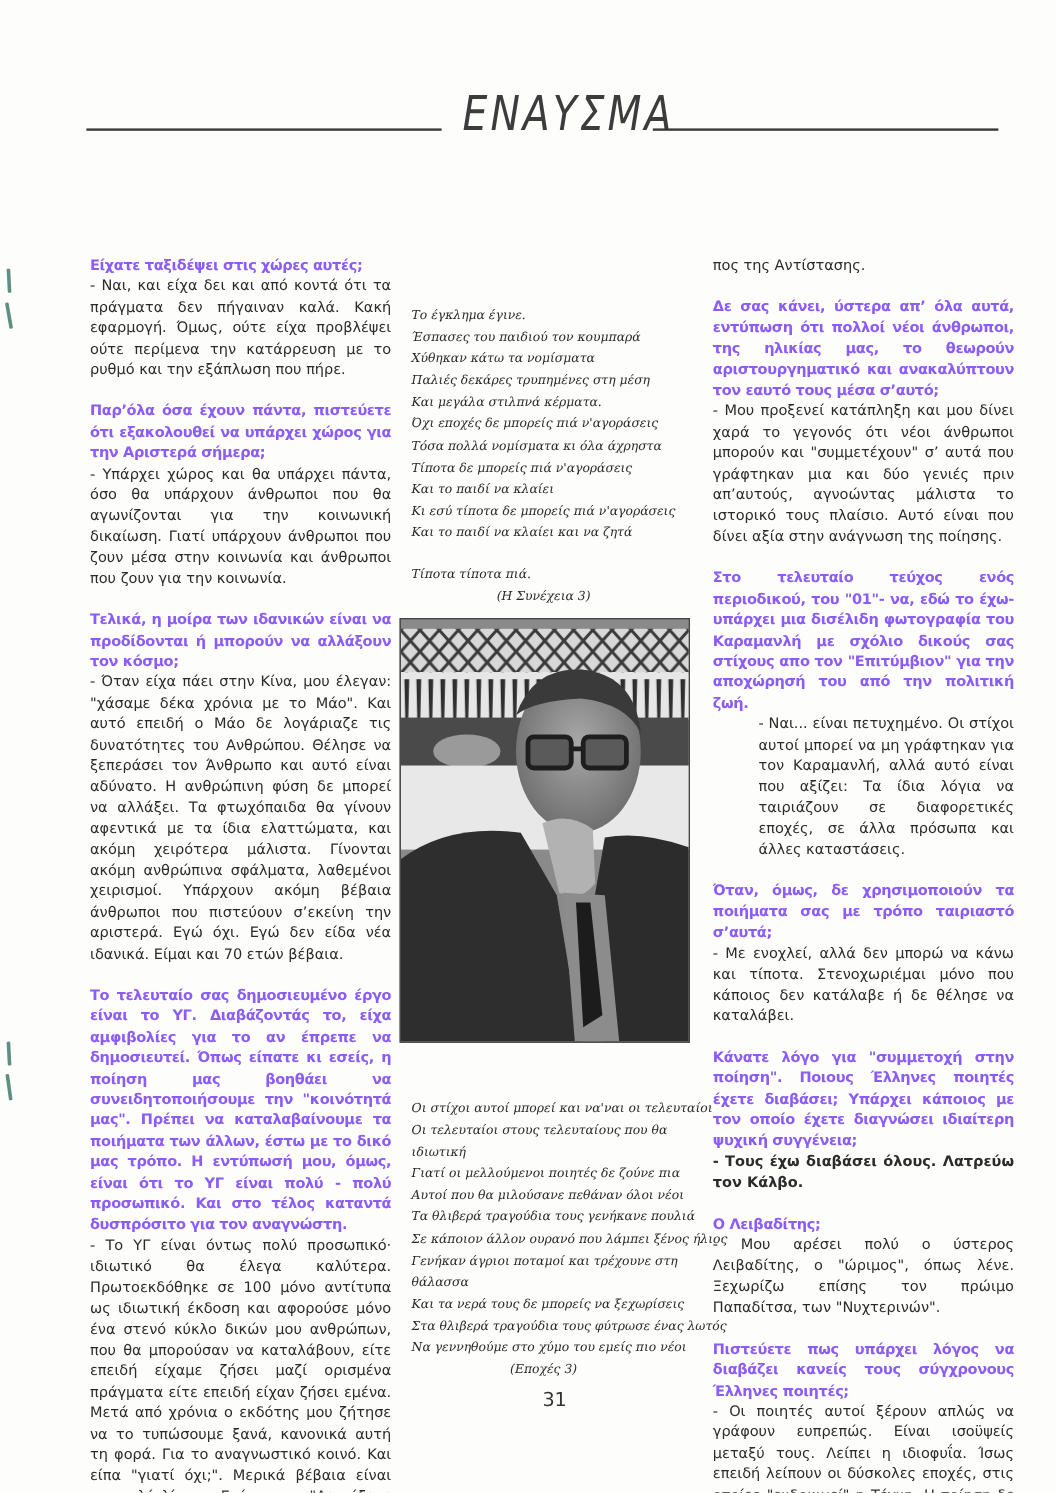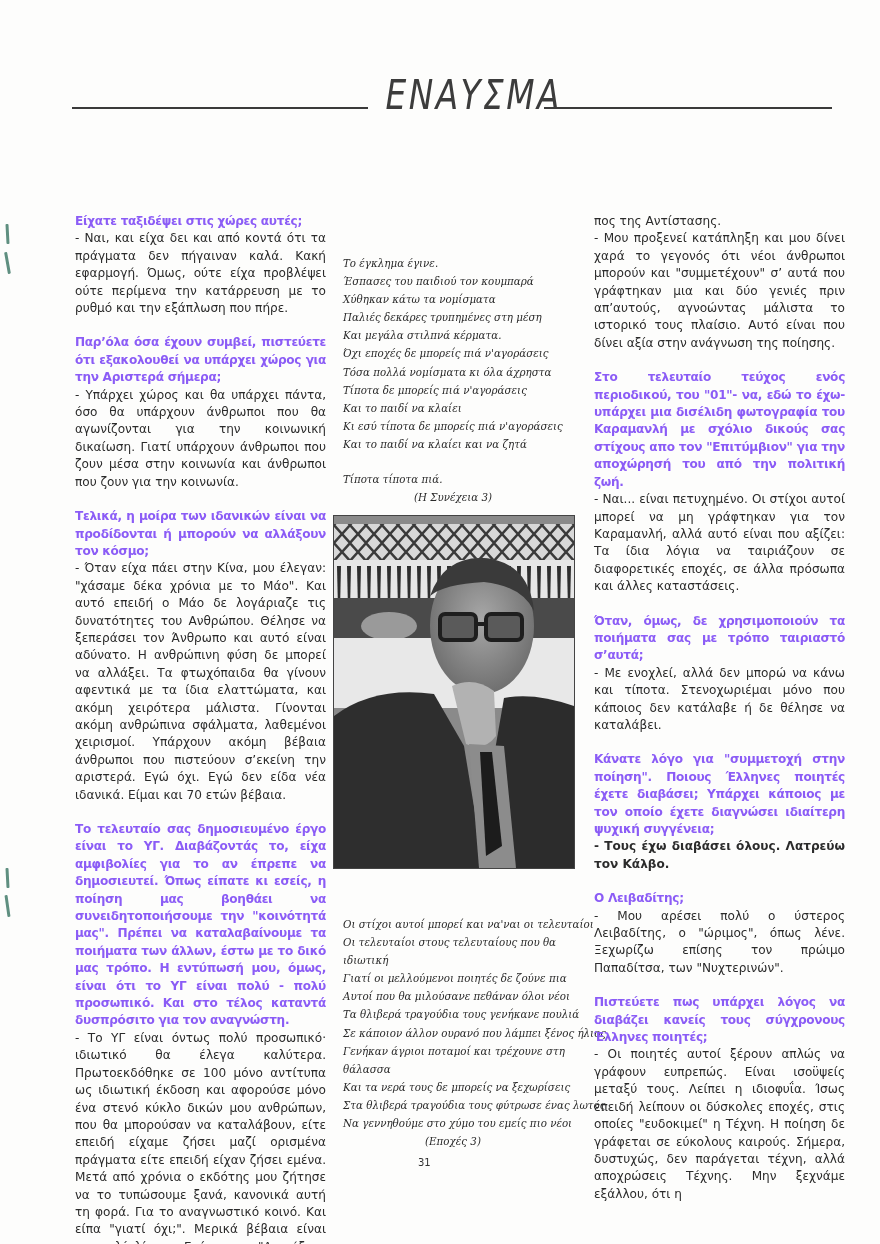--- a/index.html
+++ b/index.html
@@ -33,42 +33,42 @@
   .poem1 { top: 254px; }
   .poem2 { top: 915px; }
   .poem .line { display: block; white-space: nowrap; }
   .poem .gap { height: 17px; }
   .poem .source { display: block; text-align: center; padding-right: 10px; }
   .photo {
     position: absolute; left: 333px; top: 515px; width: 240px; height: 352px;
     background: #6a6a6a; overflow: hidden; border: 1px solid #444;
   }
   .page-number {
-    position: absolute; left: 418px; top: 1157px; font-size: 10px; color: #333;
+    position: absolute; left: 452px; top: 1157px; font-size: 16px; color: #333;
   }
   .margin-mark { position: absolute; width: 3px; background: #5f8f80; border-radius: 1px; }
 </style>
 </head>
 <body>
 
 <div class="margin-mark" style="left:6px;top:224px;height:20px;transform:rotate(-3deg);"></div>
 <div class="margin-mark" style="left:6px;top:252px;height:22px;transform:rotate(-10deg);"></div>
 <div class="margin-mark" style="left:6px;top:868px;height:20px;transform:rotate(-3deg);"></div>
 <div class="margin-mark" style="left:6px;top:895px;height:22px;transform:rotate(-8deg);"></div>
 
 <div class="header">
   <div class="rule left"></div>
   <div class="title">ΕΝΑΥΣΜΑ</div>
   <div class="rule right"></div>
 </div>
 
 <div class="col col-left">
   <p class="q">Είχατε ταξιδέψει στις χώρες αυτές;</p>
   <p class="a" style="margin-top:-17px;">- Ναι, και είχα δει και από κοντά ότι τα πράγματα δεν πήγαιναν καλά.  Κακή εφαρμογή. Όμως, ούτε είχα προβλέψει ούτε περίμενα την κατάρρευση με το ρυθμό και την εξάπλωση που πήρε.</p>
-  <p class="q">Παρ’όλα όσα έχουν συμβεί, πιστεύετε ότι εξακολουθεί να υπάρχει χώρος για την Αριστερά σήμερα;</p>
+  <p class="q">Παρ’όλα όσα έχουν πάντα, πιστεύετε ότι εξακολουθεί να υπάρχει χώρος για την Αριστερά σήμερα;</p>
   <p class="a" style="margin-top:-17px;">- Υπάρχει χώρος και θα υπάρχει πάντα, όσο θα υπάρχουν άνθρωποι που θα αγωνίζονται για την κοινωνική δικαίωση.  Γιατί υπάρχουν άνθρωποι που ζουν μέσα στην κοινωνία και άνθρωποι που ζουν για την κοινωνία.</p>
   <p class="q">Τελικά, η μοίρα των ιδανικών είναι να προδίδονται ή μπορούν να αλλάξουν τον κόσμο;</p>
   <p class="a" style="margin-top:-17px;">- Όταν είχα πάει στην Κίνα, μου έλεγαν: "χάσαμε δέκα χρόνια με το Μάο".  Και αυτό επειδή ο Μάο δε λογάριαζε τις δυνατότητες του Ανθρώπου.  Θέλησε να ξεπεράσει τον Άνθρωπο και αυτό είναι αδύνατο.  Η ανθρώπινη φύση δε μπορεί να αλλάξει.  Τα φτωχόπαιδα θα γίνουν αφεντικά με τα ίδια ελαττώματα, και ακόμη χειρότερα μάλιστα.  Γίνονται ακόμη ανθρώπινα σφάλματα, λαθεμένοι χειρισμοί.  Υπάρχουν ακόμη βέβαια άνθρωποι που πιστεύουν σ’εκείνη την αριστερά.  Εγώ όχι.  Εγώ δεν είδα νέα ιδανικά.  Είμαι και 70 ετών βέβαια.</p>
   <p class="q">Το τελευταίο σας δημοσιευμένο έργο είναι το ΥΓ.  Διαβάζοντάς το, είχα αμφιβολίες για το αν έπρεπε να δημοσιευτεί.  Όπως είπατε κι εσείς, η ποίηση μας βοηθάει να συνειδητοποιήσουμε την "κοινότητά μας".  Πρέπει να καταλαβαίνουμε τα ποιήματα των άλλων, έστω με το δικό μας τρόπο.  Η εντύπωσή μου, όμως, είναι ότι το ΥΓ είναι πολύ - πολύ προσωπικό.  Και στο τέλος καταντά δυσπρόσιτο για τον αναγνώστη.</p>
   <p class="a" style="margin-top:-17px;">- Το ΥΓ είναι όντως πολύ προσωπικό· ιδιωτικό θα έλεγα καλύτερα.  Πρωτοεκδόθηκε σε 100 μόνο αντίτυπα ως ιδιωτική έκδοση και αφορούσε μόνο ένα στενό κύκλο δικών μου ανθρώπων, που θα μπορούσαν να καταλάβουν, είτε επειδή είχαμε ζήσει μαζί ορισμένα πράγματα είτε επειδή είχαν ζήσει εμένα.  Μετά από χρόνια ο εκδότης μου ζήτησε να το τυπώσουμε ξανά, κανονικά αυτή τη φορά.  Για το αναγνωστικό κοινό.  Και είπα "γιατί όχι;".  Μερικά βέβαια είναι για πολύ λίγους.  Γράφω π.χ. "Δεν ήξερε κανείς τους ποιος ήταν ο  Γιάννης ο Σαλής".  Θα’θελα να τον ξέρουν όλοι.  Ήταν άνθρω-</p>
 </div>
 
 <div class="poem poem1">
   <span class="line">Το έγκλημα έγινε.</span>
   <span class="line">Έσπασες του παιδιού τον κουμπαρά</span>
@@ -132,23 +132,24 @@
   <span class="line">Γενήκαν άγριοι ποταμοί και τρέχουνε στη</span>
   <span class="line">θάλασσα</span>
   <span class="line">Και τα νερά τους δε μπορείς να ξεχωρίσεις</span>
   <span class="line">Στα θλιβερά τραγούδια τους φύτρωσε ένας λωτός</span>
   <span class="line">Να γεννηθούμε στο χύμο του εμείς πιο νέοι</span>
   <span class="source">(Εποχές 3)</span>
 </div>
 
 <div class="col col-right">
   <p class="a">πος της Αντίστασης.</p>
+  <p class="q">Δε σας κάνει, ύστερα απ’ όλα αυτά, εντύπωση ότι πολλοί νέοι άνθρωποι, της ηλικίας μας, το θεωρούν αριστουργηματικό και ανακαλύπτουν τον εαυτό τους μέσα σ’αυτό;</p>
   <p class="a" style="margin-top:-17px;">- Μου προξενεί κατάπληξη και μου δίνει χαρά το γεγονός ότι νέοι άνθρωποι μπορούν και "συμμετέχουν" σ’ αυτά που γράφτηκαν μια και δύο γενιές πριν απ’αυτούς, αγνοώντας μάλιστα το ιστορικό τους πλαίσιο.  Αυτό είναι που δίνει αξία στην ανάγνωση της ποίησης.</p>
   <p class="q">Στο τελευταίο τεύχος ενός περιοδικού, του "01"- να, εδώ το έχω- υπάρχει μια δισέλιδη φωτογραφία του Καραμανλή με σχόλιο δικούς σας στίχους απο τον "Επιτύμβιον" για την αποχώρησή του από την πολιτική ζωή.</p>
-  <p class="a" style="margin-top:-17px;">- Ναι... είναι πετυχημένο.  Οι στίχοι αυτοί μπορεί να μη γράφτηκαν για τον Καραμανλή, αλλά αυτό είναι που αξίζει: Τα ίδια λόγια να ταιριάζουν σε διαφορετικές εποχές, σε άλλα πρόσωπα και άλλες καταστάσεις.</p>
+  <p class="a" style="margin-top:-17px;margin-left:38px;">- Ναι... είναι πετυχημένο.  Οι στίχοι αυτοί μπορεί να μη γράφτηκαν για τον Καραμανλή, αλλά αυτό είναι που αξίζει: Τα ίδια λόγια να ταιριάζουν σε διαφορετικές εποχές, σε άλλα πρόσωπα και άλλες καταστάσεις.</p>
   <p class="q">Όταν, όμως, δε χρησιμοποιούν τα ποιήματα σας με τρόπο ταιριαστό σ’αυτά;</p>
   <p class="a" style="margin-top:-17px;">- Με ενοχλεί, αλλά δεν μπορώ να κάνω και τίποτα.  Στενοχωριέμαι μόνο που κάποιος δεν κατάλαβε ή δε θέλησε να καταλάβει.</p>
   <p class="q">Κάνατε λόγο για "συμμετοχή στην ποίηση". Ποιους Έλληνες ποιητές έχετε διαβάσει; Υπάρχει κάποιος με τον οποίο έχετε διαγνώσει ιδιαίτερη ψυχική συγγένεια;</p>
   <p class="a" style="margin-top:-17px;font-weight:bold;">- Τους έχω διαβάσει όλους.  Λατρεύω τον Κάλβο.</p>
   <p class="q">Ο Λειβαδίτης;</p>
   <p class="a" style="margin-top:-17px;">- Μου αρέσει πολύ ο ύστερος Λειβαδίτης, ο "ώριμος", όπως λένε.  Ξεχωρίζω επίσης τον πρώιμο Παπαδίτσα, των "Νυχτερινών".</p>
   <p class="q">Πιστεύετε πως υπάρχει λόγος να διαβάζει κανείς τους σύγχρονους Έλληνες ποιητές;</p>
   <p class="a" style="margin-top:-17px;"><span>- Οι ποιητές αυτοί ξέρουν απλώς να γράφουν ευπρεπώς.  Είναι ισοϋψείς μεταξύ τους.  Λείπει η ιδιοφυΐα.  Ίσως επειδή λείπουν οι δύσκολες εποχές, στις οποίες "ευδοκιμεί" η Τέχνη.  Η ποίηση δε γράφεται σε εύκολους καιρούς.  Σήμερα, δυστυχώς, δεν παράγεται τέχνη, αλλά αποχρώσεις Τέχνης.  Μην ξεχνάμε εξάλλου, ότι η </span></p>
 </div>
 

